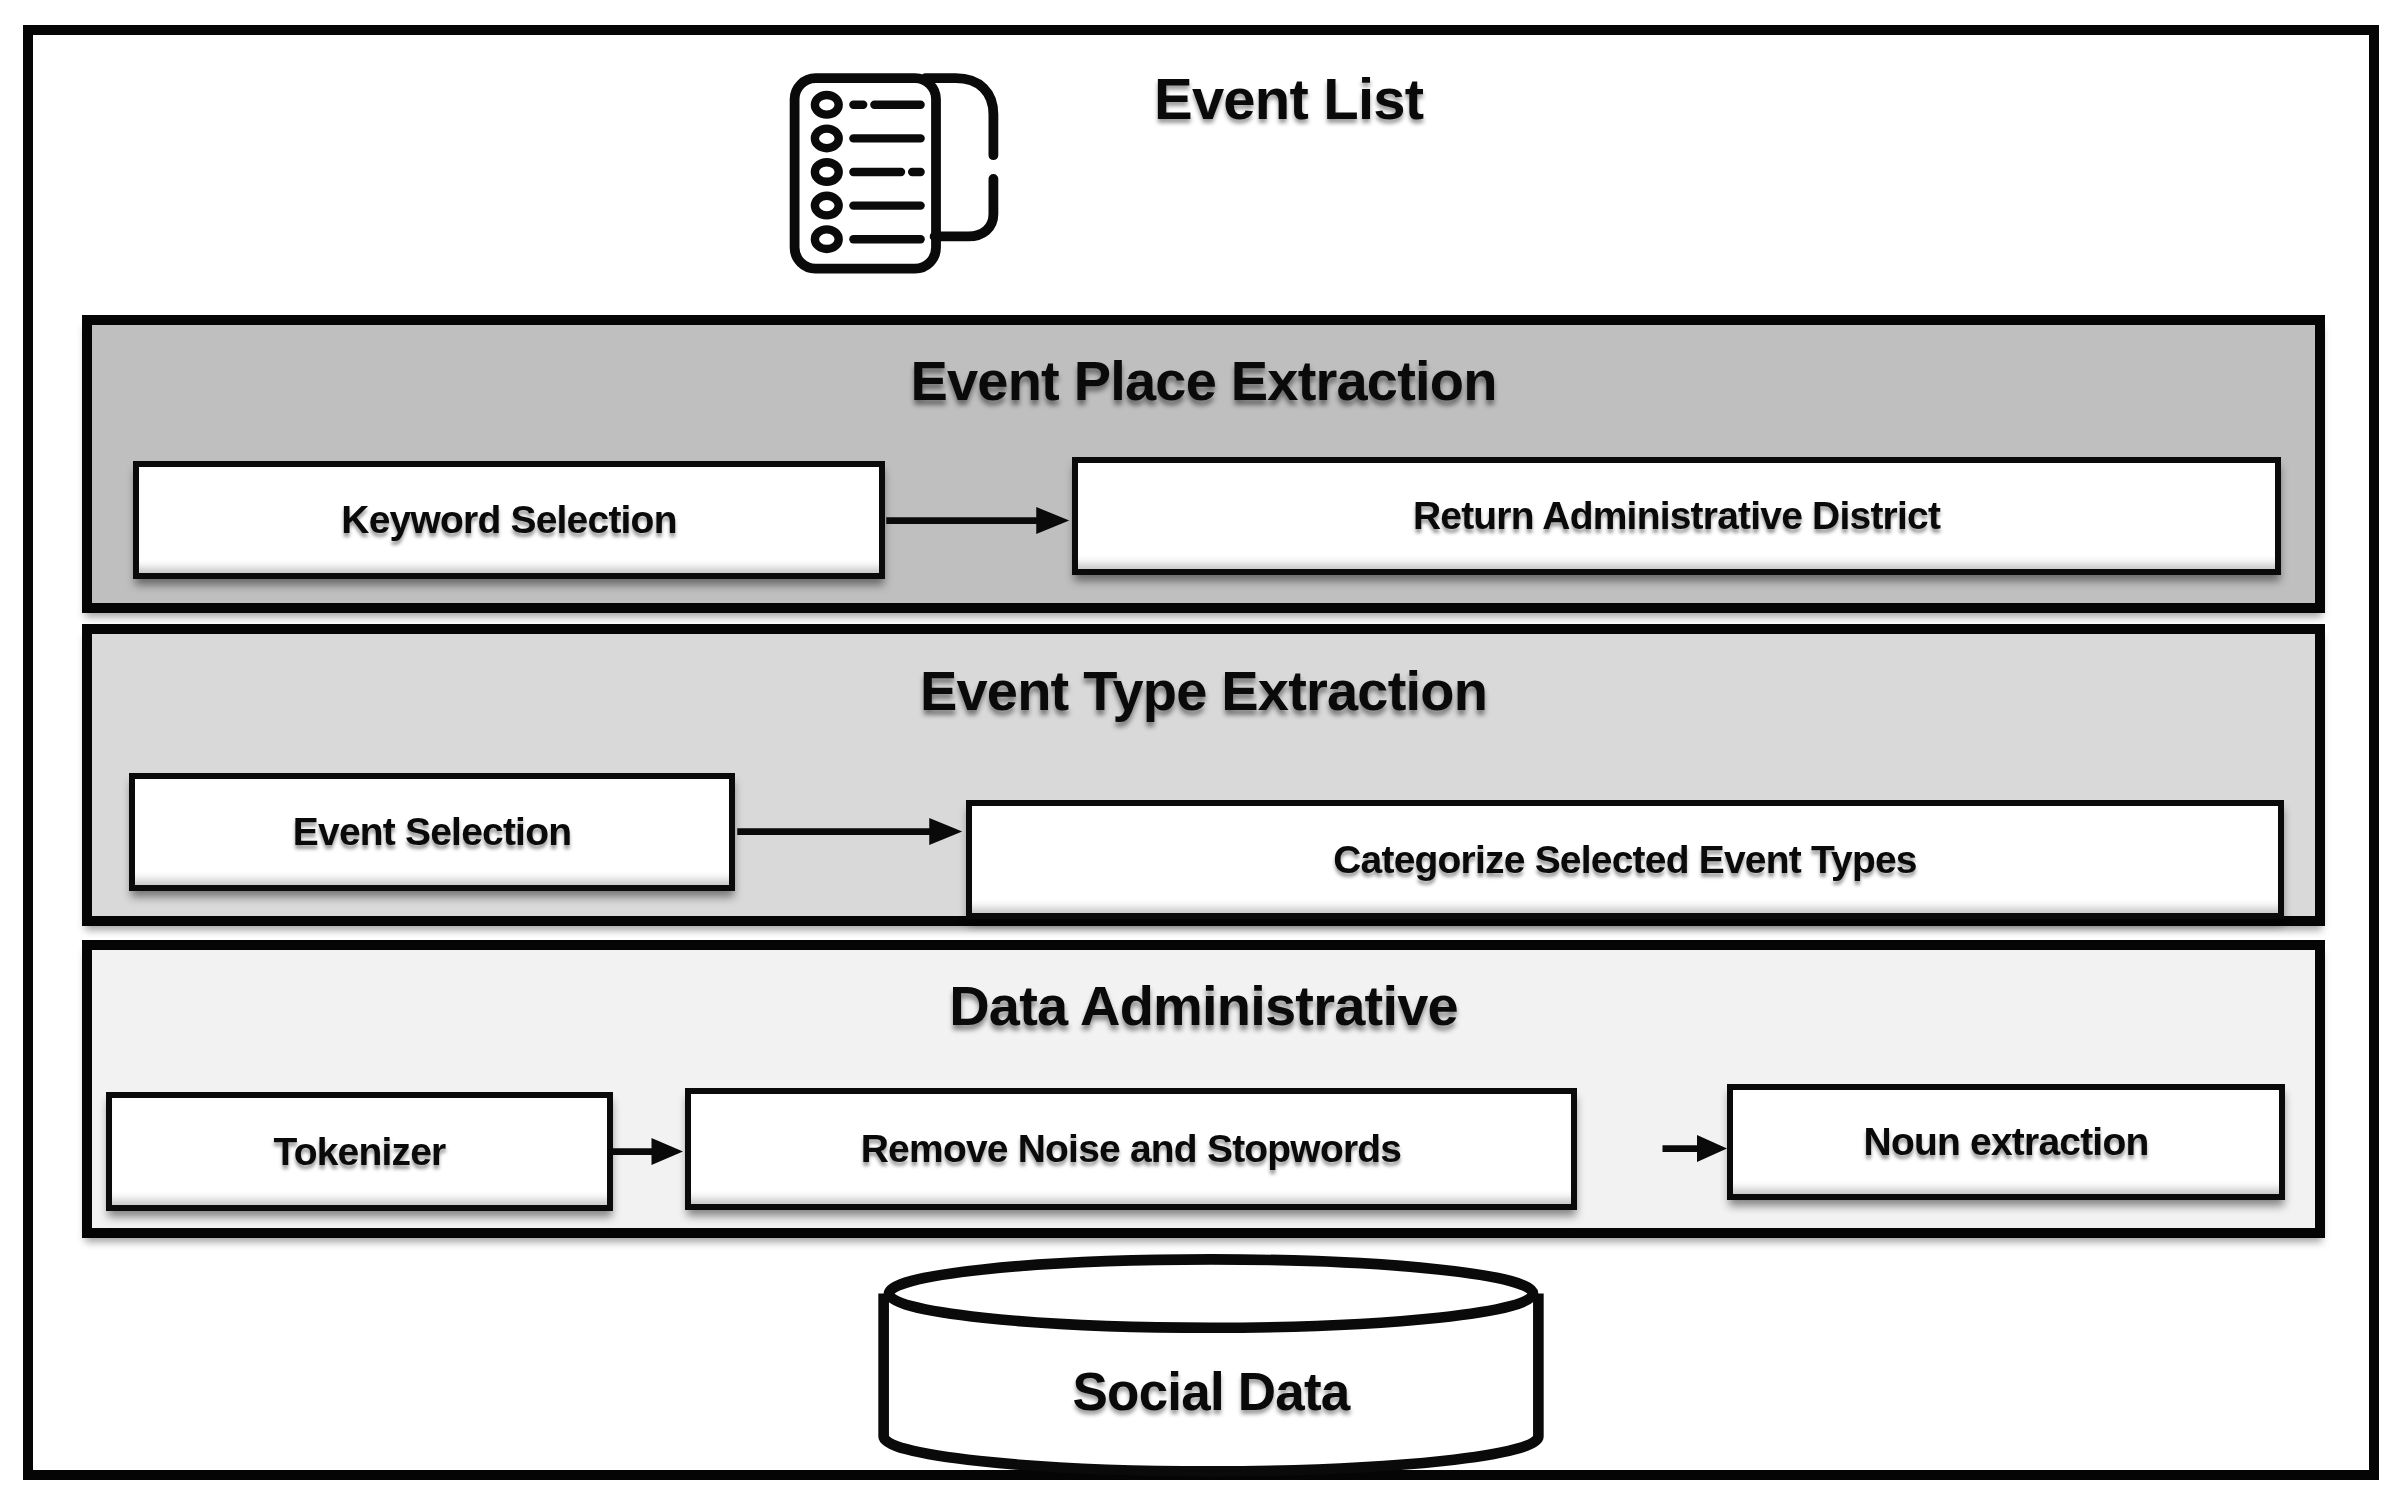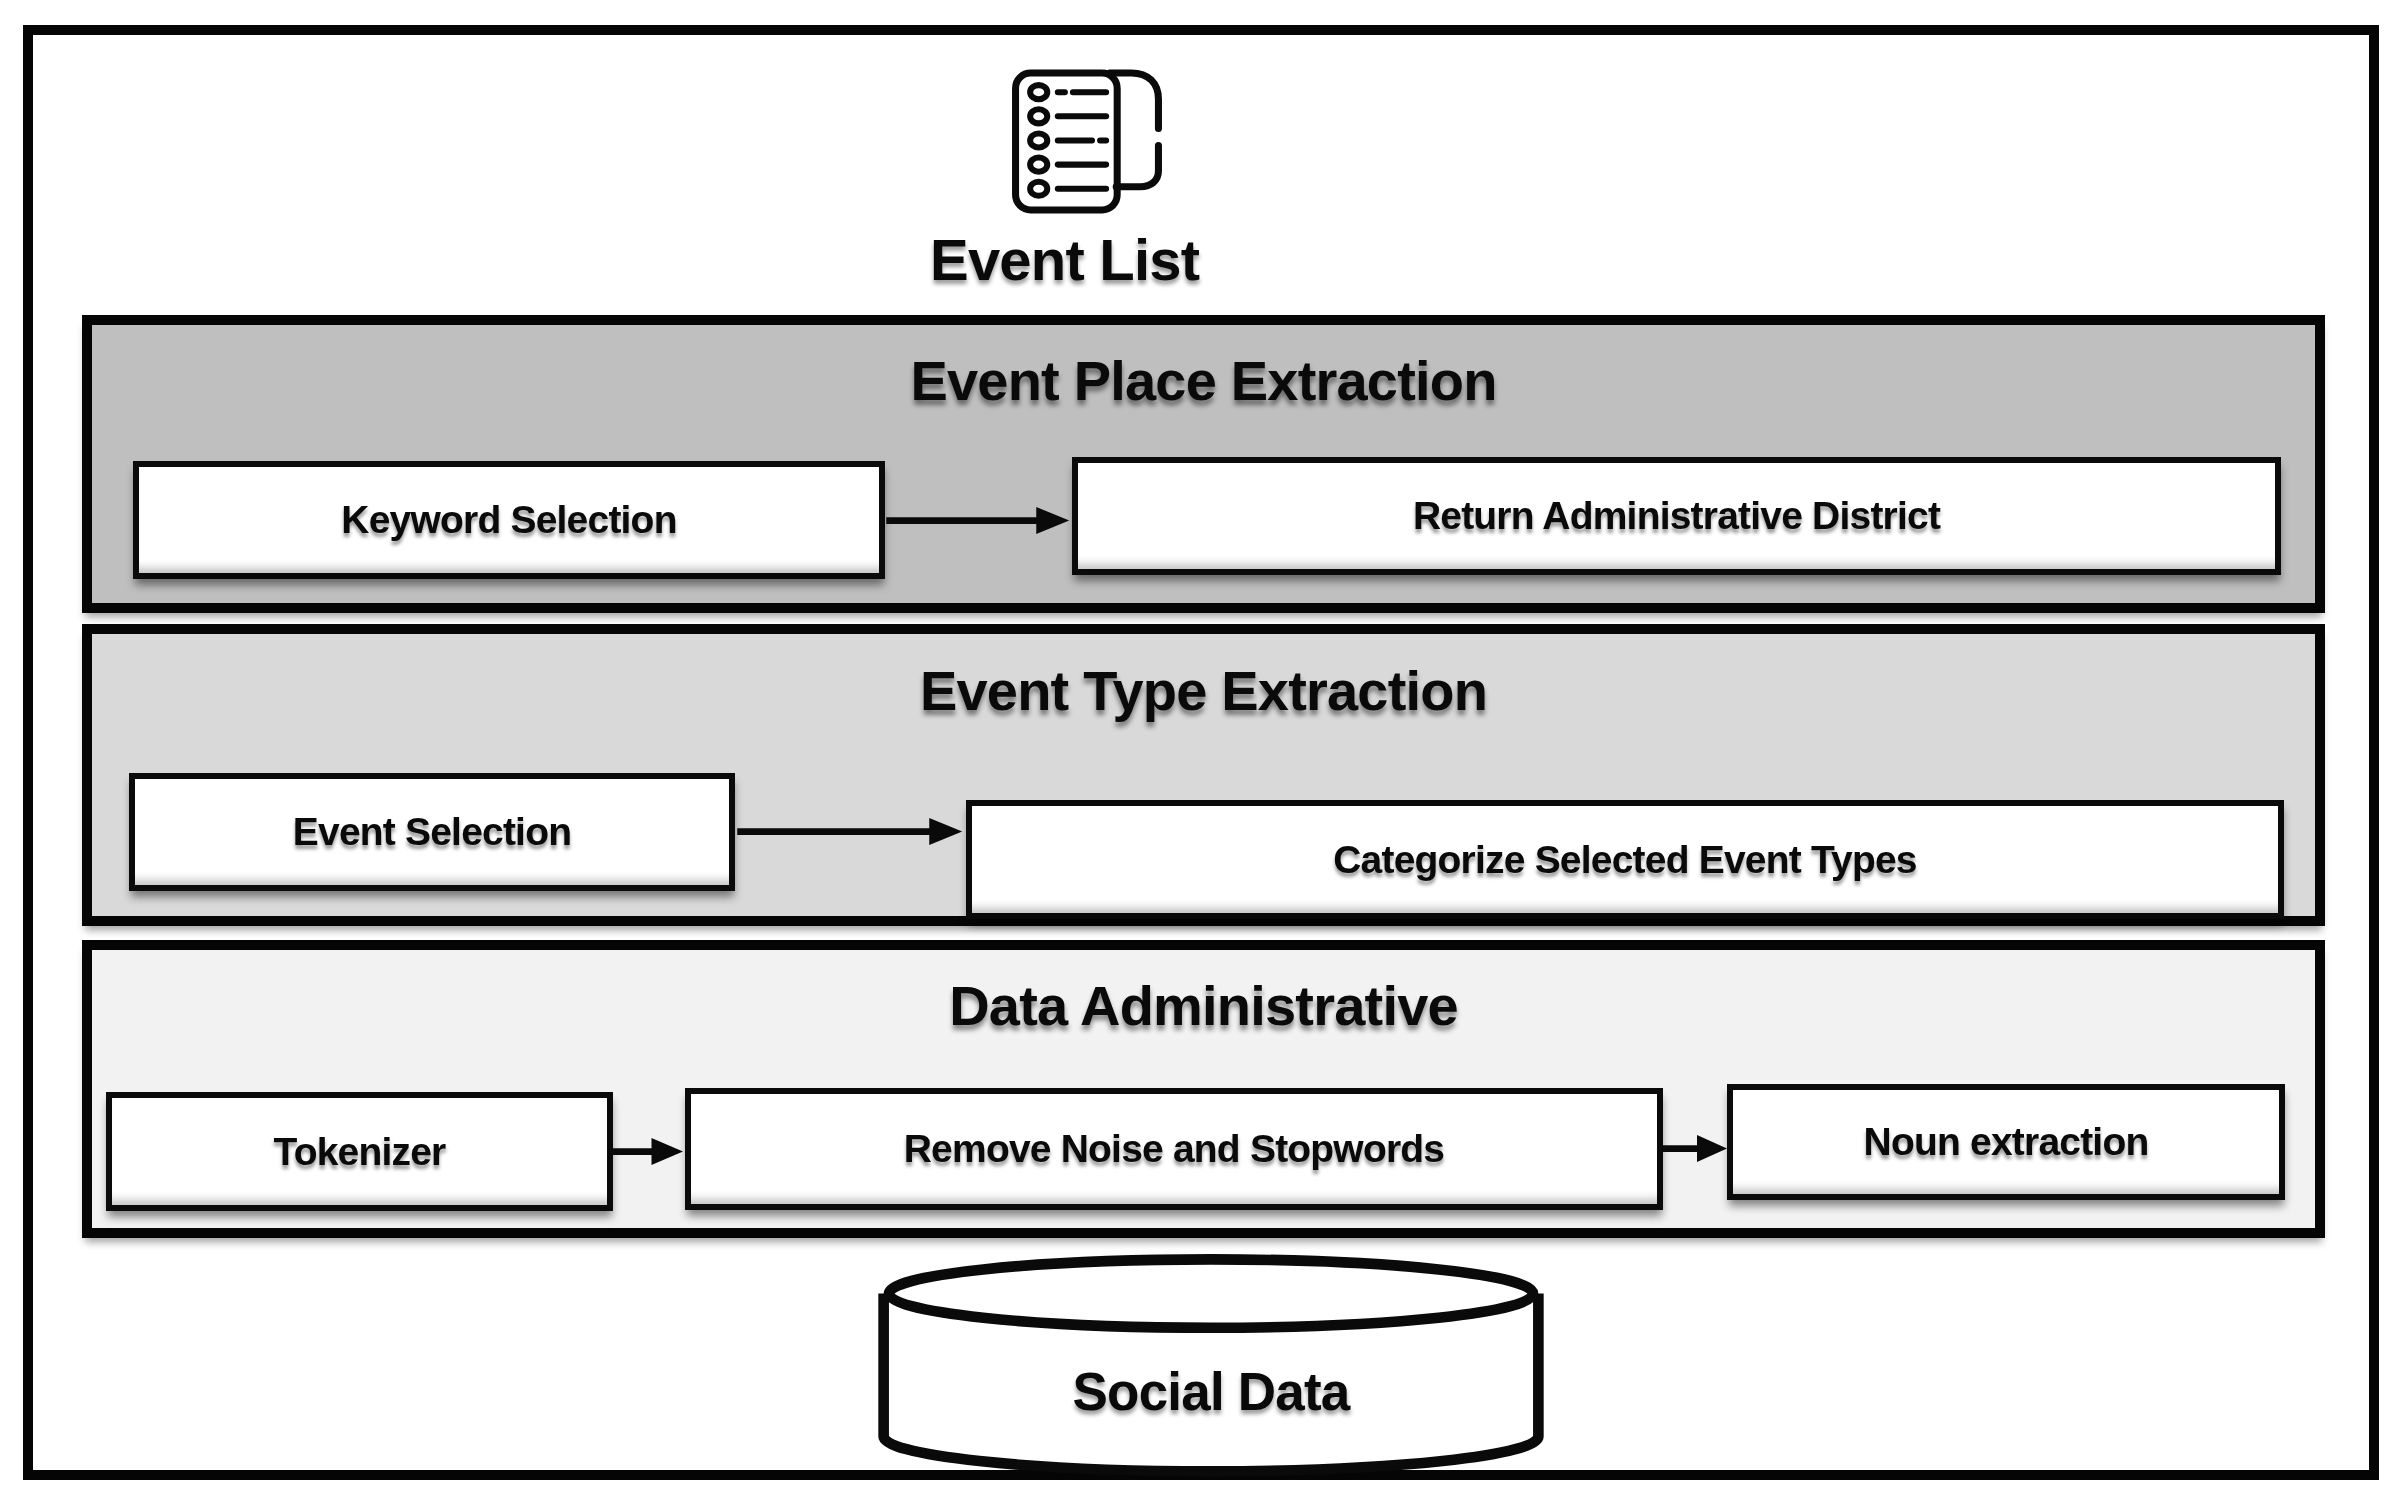--- a/index.html
+++ b/index.html
@@ -4,21 +4,21 @@
 <style>
   html,body{margin:0;padding:0;background:#ffffff;}
   .stage{
     position:relative;width:2401px;height:1507px;background:#ffffff;
     font-family:"Liberation Sans","DejaVu Sans",sans-serif;overflow:hidden;
   }
   .frame{
     position:absolute;left:23px;top:25px;width:2356px;height:1455px;
     border:10px solid #050505;box-sizing:border-box;background:#ffffff;
   }
-  .header{position:absolute;left:782px;top:65px;height:228px;display:flex;align-items:flex-end;flex-direction:column;}
+  .header{position:absolute;left:782px;top:65px;height:228px;display:flex;align-items:flex-start;}
   .header svg{width:224px;height:228px;display:block;}
   .header-label{
     margin-left:148px;font-size:58px;font-weight:700;color:#0a0a0a;letter-spacing:-0.8px;
     text-shadow:0 3.8px 4.6px rgba(0,0,0,0.40);
   }
   .panel{
     position:absolute;left:82px;width:2243px;border:10px solid #050505;box-sizing:border-box;
     box-shadow:0 7.6px 7.6px -3px rgba(0,0,0,0.35);
   }
   .panel-title{
@@ -105,21 +105,21 @@
   <div class="panel" id="panel-prep" style="background: rgb(242, 242, 242);">
     <div class="panel-title">Data Administrative</div>
   </div>
   <div class="box" style="left:106px;top:1092px;width:507px;height:119px;">Tokenizer</div>
   <div class="arrow" style="left:612px;top:1135px;width:73px;height:33px;">
     <svg viewBox="0 0 96 44">
         <line x1="0" y1="22" x2="56" y2="22" stroke="#0a0a0a" stroke-width="9"></line>
       <polygon points="52,4 94,22 52,40" fill="#0a0a0a"></polygon>
       </svg>
   </div>
-  <div class="box" style="left:685px;top:1088px;width:978px;height:122px;">Remove Noise and Stopwords</div>
+  <div class="box" style="left:685px;top:1088px;width:892px;height:122px;">Remove Noise and Stopwords</div>
   <div class="arrow" style="left:1662px;top:1132px;width:67px;height:33px;">
     <svg viewBox="0 0 88 44">
         <line x1="0" y1="22" x2="50" y2="22" stroke="#0a0a0a" stroke-width="9"></line>
       <polygon points="46,4 86,22 46,40" fill="#0a0a0a"></polygon>
       </svg>
   </div>
   <div class="box" style="left:1727px;top:1084px;width:558px;height:116px;">Noun extraction</div>
 
   <div class="cylinder">
     <svg viewBox="0 0 890 296" aria-hidden="true">

